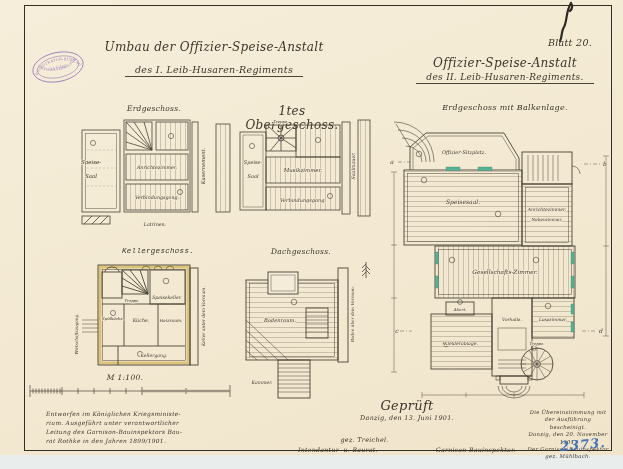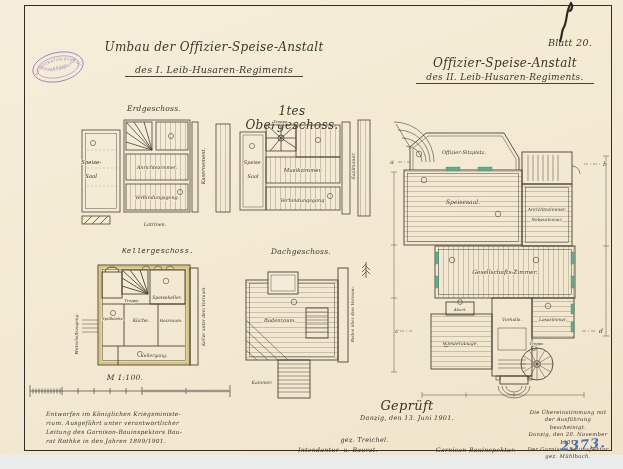--- a/index.html
+++ b/index.html
@@ -241,20 +241,21 @@
         <line x1="34" y1="132" x2="66" y2="132" stroke-width="0.5"></line>
       <rect x="94" y="8" width="10" height="94"></rect>
       <path d="M122,2 l0,16 M122,4 l-4,4 M122,8 l-4,4 M122,12 l-4,4 M122,6 l4,4 M122,10 l4,4" stroke-width="0.8"></path>
     </g>
     <circle cx="50" cy="42" r="2.8" fill="none" stroke="#4a4336" stroke-width="0.6"></circle>
     <text x="36" y="62" style="font-size:5.2px;">Bodenraum.</text>
     <text x="18" y="124" style="font-size:4.6px;">Kammer.</text>
     <text x="110" y="54" transform="rotate(-90 110 54)" style="font-size:4.2px;">Boden über dem Vorraum.</text>
   </svg>
 
+  <div class="abs hw ctr" style="left:428px;top:103px;width:154px;font-size:8px;">Erdgeschoss mit Balkenlage.</div>
   <svg class="plan" style="left:386px;top:114px;" width="226" height="292" viewBox="0 0 226 292">
     <defs>
       <pattern id="phE" width="6" height="5" patternUnits="userSpaceOnUse">
           <line x1="0" y1="2.5" x2="6" y2="2.5" stroke="#988b77" stroke-width="0.45"></line>
         </pattern>
       <pattern id="pvE" width="5" height="6" patternUnits="userSpaceOnUse">
           <line x1="2.5" y1="0" x2="2.5" y2="6" stroke="#988b77" stroke-width="0.45"></line>
         </pattern>
     </defs>
     <g fill="none" stroke="#4a4336" stroke-width="0.9">

